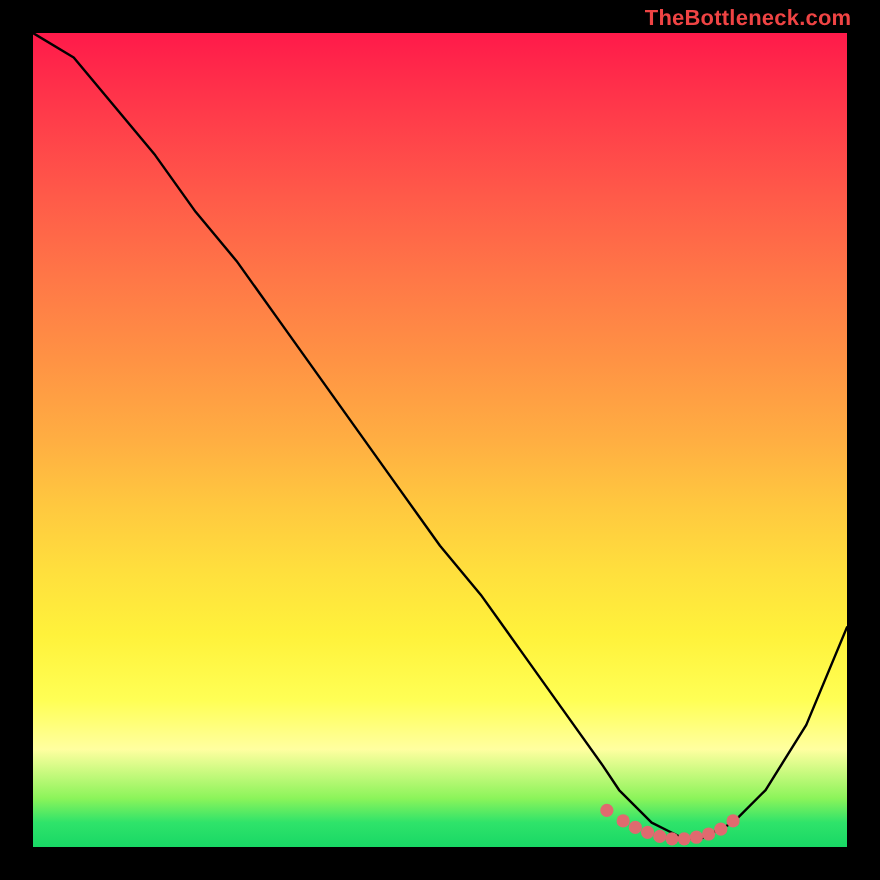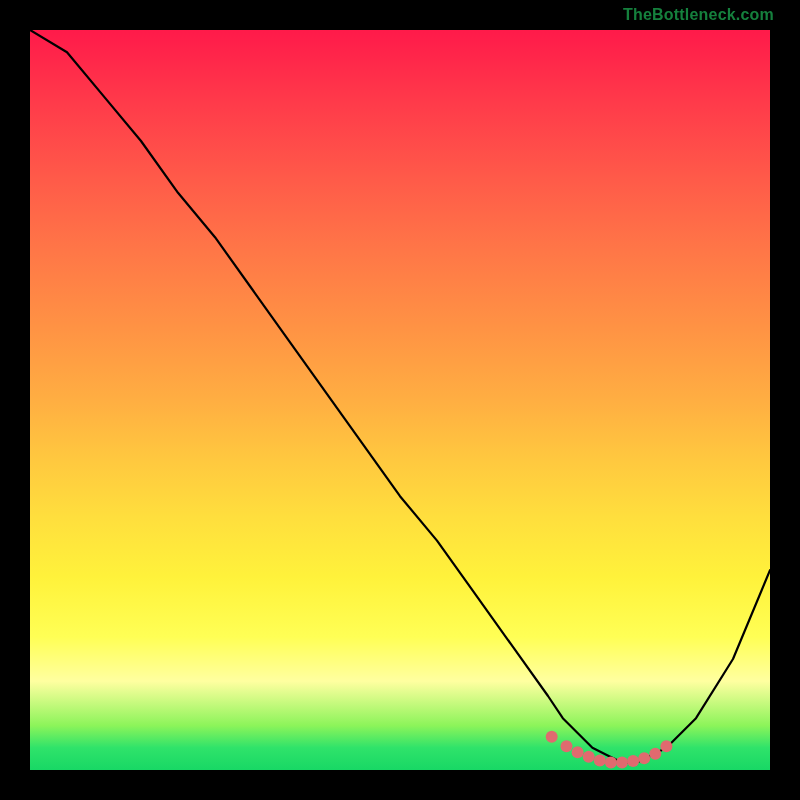--- a/index.html
+++ b/index.html
@@ -47,22 +47,22 @@
     left: 30px;
     top: 30px;
     width: 740px;
     height: 740px;
     pointer-events: none;
   }
   .watermark {
     position: absolute;
     top: 6px;
     right: 26px;
-    color: #15803d;
-    font-size: 16px;
+    color: #ef4444;
+    font-size: 20px;
     font-weight: 600;
     letter-spacing: 0.2px;
   }
   .dot {
     fill: #e06a6f;
   }
 </style>
 </head>
 <body>
 

